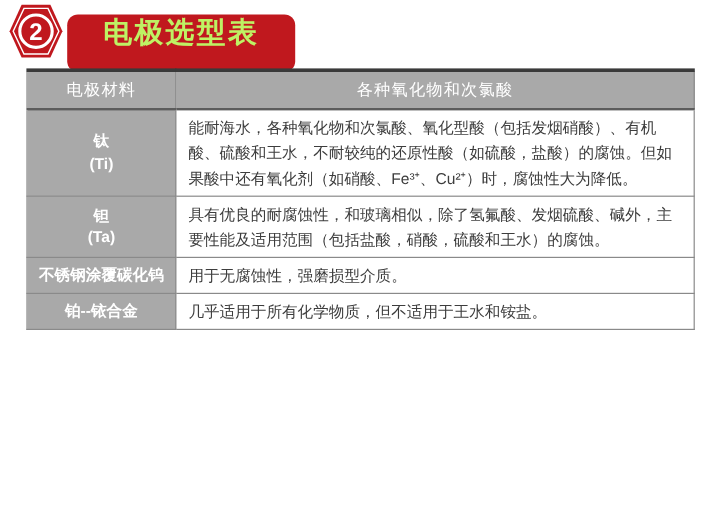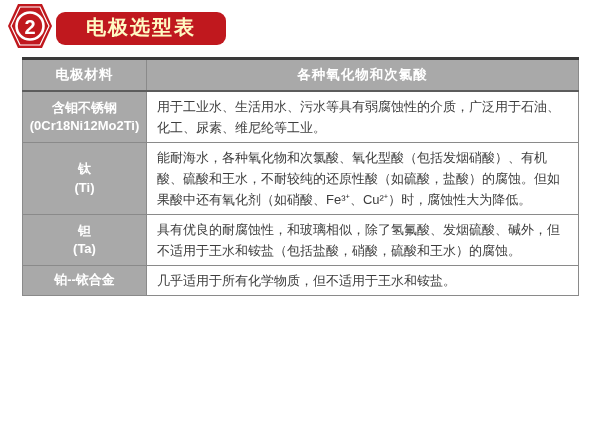--- a/index.html
+++ b/index.html
@@ -12,43 +12,43 @@
   .page { position: relative; width: 600px; height: 431px; background: #ffffff; }
 
   
   .page-header { position: relative; height: 55px; }
   .badge-hex {
     position: absolute; left: 7px; top: 3px;
     width: 46px; height: 46px;
   }
   .title-pill {
     position: absolute; left: 56px; top: 12px;
-    height: 33px; line-height: 31px;
+    height: 48px; line-height: 31px;
     padding: 0 30px;
     border-radius: 9px;
-    color: #fef9c3;
-    font-size: 20px;
+    color: #bef264;
+    font-size: 24px;
     font-weight: bold;
     letter-spacing: 2px;
   }
 
   
   table.spec {
     position: absolute; left: 22px; top: 57px;
     width: 556px;
     border-collapse: collapse;
     table-layout: fixed;
   }
   table.spec { border: 1px solid #7f7f7f; border-top: 3px solid #3a3a3a; }
   th, td { border: 1px solid #8a8a8a; }
   th {
     background: #a9a9a9;
     color: #ffffff;
     font-size: 13.5px;
-    font-weight: bold;
+    font-weight: normal;
     padding: 6px 4px;
     border-bottom: 2px solid #5c5c5c;
     letter-spacing: 1px;
   }
   td.mat {
     background: #a9a9a9;
     color: #ffffff;
     font-size: 13px;
     font-weight: bold;
     text-align: center;
@@ -88,38 +88,37 @@
     </colgroup>
     <thead>
       <tr>
         <th>电极材料</th>
         <th>各种氧化物和次氯酸</th>
       </tr>
     </thead>
     <tbody>
         <tr>
           <td class="mat">
-            <div>含钼不锈钢</div>
-            <div>(0Cr18Ni12Mo2Ti)</div>
-          </td>
-          <td class="desc">用于工业水、生活用水、污水等具有弱腐蚀性的介质，广泛用于石油、化工、尿素、维尼纶等工业。</td>
-        </tr>
-        <tr>
-          <td class="mat">
             <div>钛</div>
             <div>(Ti)</div>
           </td>
           <td class="desc">能耐海水，各种氧化物和次氯酸、氧化型酸（包括发烟硝酸）、有机酸、硫酸和王水，不耐较纯的还原性酸（如硫酸，盐酸）的腐蚀。但如果酸中还有氧化剂（如硝酸、Fe³⁺、Cu²⁺）时，腐蚀性大为降低。</td>
         </tr>
         <tr>
           <td class="mat">
             <div>钽</div>
             <div>(Ta)</div>
           </td>
-          <td class="desc">具有优良的耐腐蚀性，和玻璃相似，除了氢氟酸、发烟硫酸、碱外，但不适用于王水和铵盐（包括盐酸，硝酸，硫酸和王水）的腐蚀。</td>
+          <td class="desc">具有优良的耐腐蚀性，和玻璃相似，除了氢氟酸、发烟硫酸、碱外，主要性能及适用范围（包括盐酸，硝酸，硫酸和王水）的腐蚀。</td>
+        </tr>
+        <tr>
+          <td class="mat">
+            <div>不锈钢涂覆碳化钨</div>
+          </td>
+          <td class="desc">用于无腐蚀性，强磨损型介质。</td>
         </tr>
         <tr>
           <td class="mat">
             <div>铂--铱合金</div>
           </td>
           <td class="desc">几乎适用于所有化学物质，但不适用于王水和铵盐。</td>
         </tr>
       </tbody>
   </table>
 

